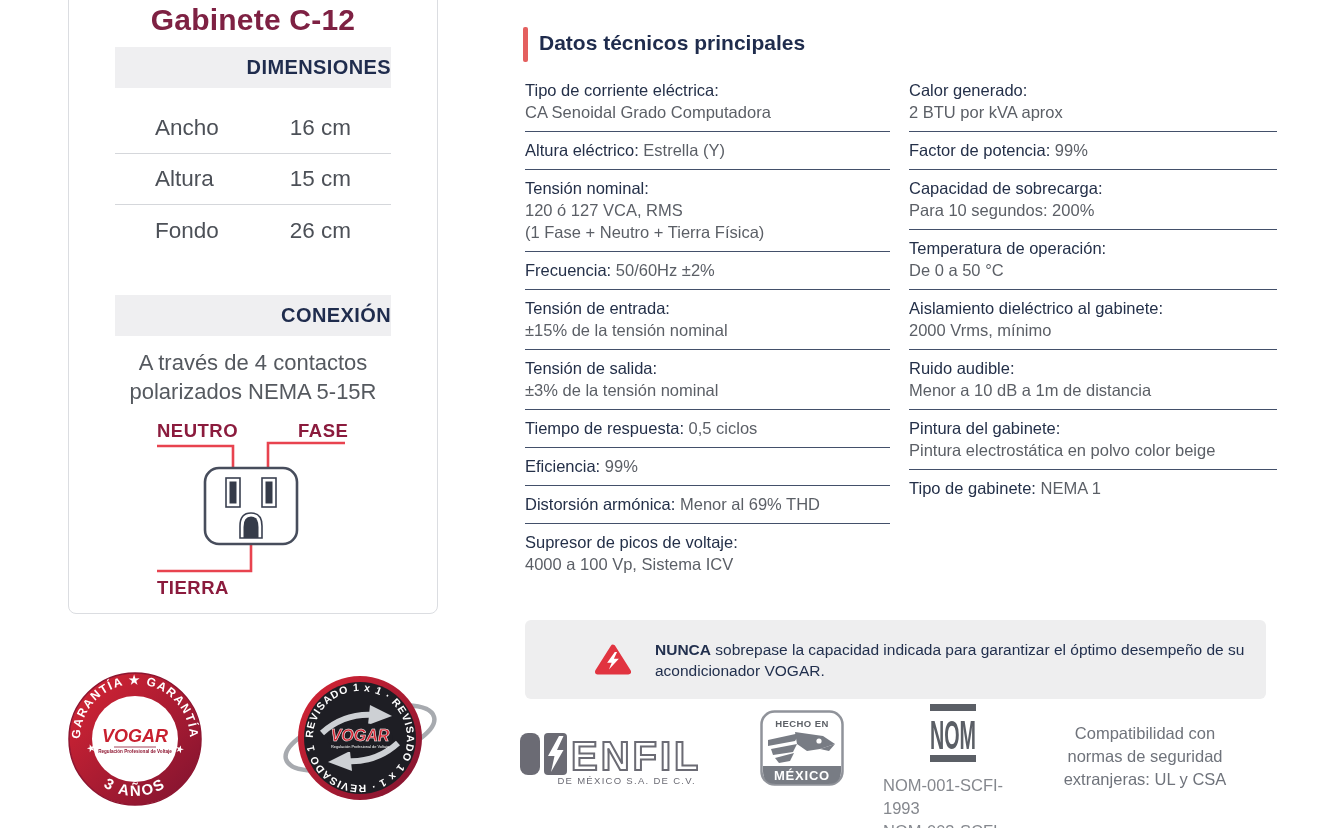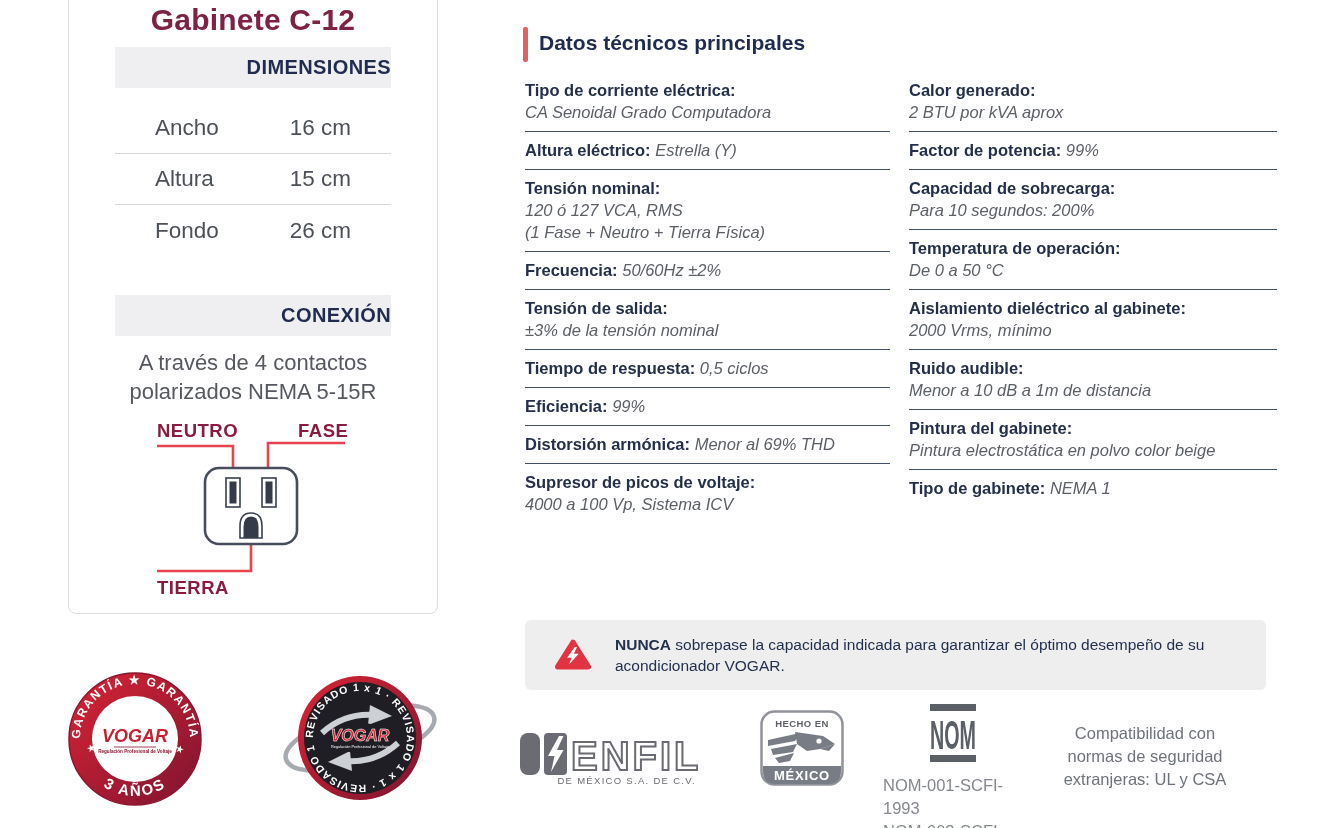--- a/index.html
+++ b/index.html
@@ -27,26 +27,26 @@
   
   .accent-bar { position:absolute; left:523px; top:27px; width:5px; height:35px;
     background:#e4605f; border-radius:2px; }
   .spec-heading { position:absolute; left:539px; top:31px; font-size:21px; font-weight:bold;
     color:#1f2c4d; }
   .spec-col { position:absolute; top:72px; }
   .spec-col.left  { left:525px; width:365px; }
   .spec-col.right { left:909px; width:368px; }
   .spec-row { border-bottom:1px solid #43506a; padding:7px 0 8px; font-size:16.5px; line-height:22px; }
   .spec-row.last { border-bottom:none; }
-  .spec-label { font-weight:bold; color:#243049; }
-  .spec-value, .spec-line { color:#5b5f66;font-style:italic; }
-
-  
-  .warning-box { position:absolute; left:525px; top:620px; width:741px; height:70px;
-    background:#eeeeef; border-radius:6px; display:flex; align-items:center; }
+  .spec-label { font-weight:normal; color:#243049; }
+  .spec-value, .spec-line { color:#5b5f66; }
+
+  
+  .warning-box { position:absolute; left:525px; top:620px; width:741px; height:79px;
+    background:#eeeeef; border-radius:6px; display:flex; align-items:center;padding-left:40px; }
   .warning-icon { margin-left:30px; flex:0 0 auto; }
   .warning-text { margin-left:24px; width:648px; font-size:15.5px; line-height:21px; color:#22304e; }
   .warn-strong { font-weight:bold; }
 
   
   .abs { position:absolute; }
   .nom-block { position:absolute; left:883px; top:704px; width:140px; text-align:center; }
   .nom-certs { margin-top:8px; font-size:16.5px; line-height:23px; color:#85888e; text-align:left; }
   .compat { position:absolute; left:1058px; top:722px; width:174px; text-align:center;
     font-size:16.5px; line-height:23px; color:#6f737b; white-space:nowrap; }
@@ -122,20 +122,24 @@
       <span class="spec-value">Estrella (Y)</span>
     </div>
     <div class="spec-row">
       <div class="spec-label">Tensión nominal:</div>
       <div class="spec-line">120 ó 127 VCA, RMS</div>
       <div class="spec-line">(1 Fase + Neutro + Tierra Física)</div>
     </div>
     <div class="spec-row">
       <span class="spec-label">Frecuencia:</span>
       <span class="spec-value">50/60Hz ±2%</span>
+    </div>
+    <div class="spec-row">
+      <div class="spec-label">Tensión de entrada:</div>
+      <div class="spec-line">±15% de la tensión nominal</div>
     </div>
     <div class="spec-row">
       <div class="spec-label">Tensión de salida:</div>
       <div class="spec-line">±3% de la tensión nominal</div>
     </div>
     <div class="spec-row">
       <span class="spec-label">Tiempo de respuesta:</span>
       <span class="spec-value">0,5 ciclos</span>
     </div>
     <div class="spec-row">

